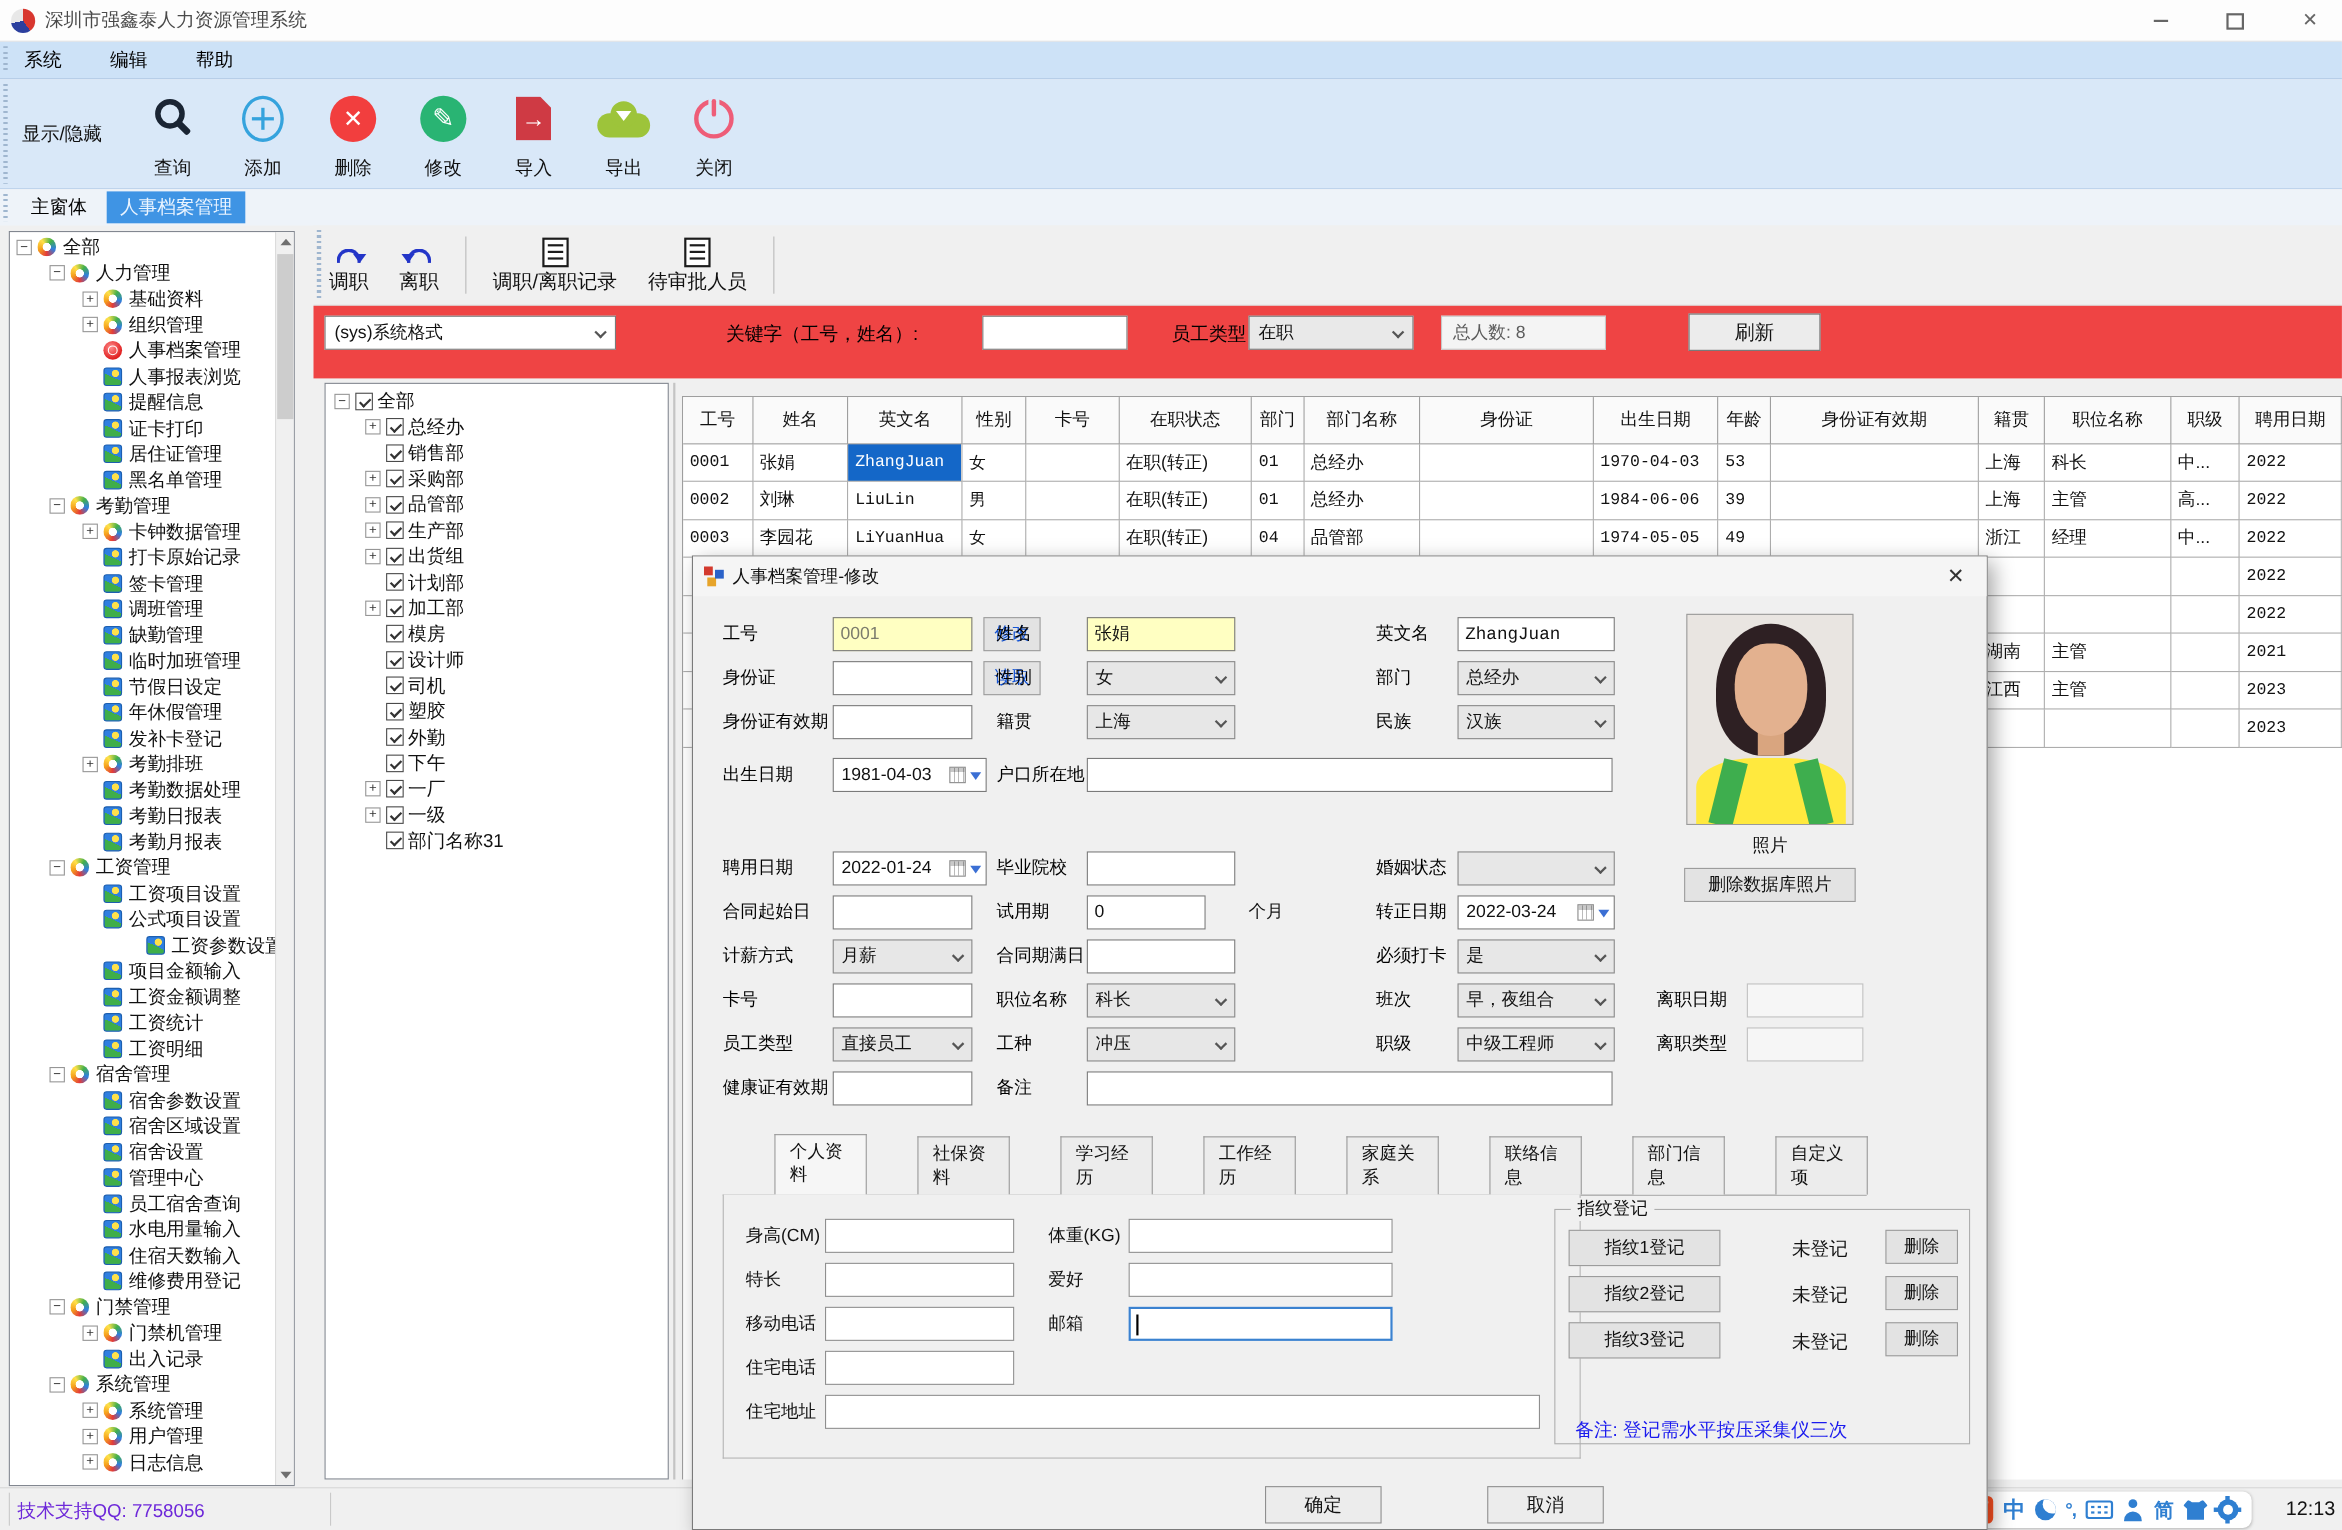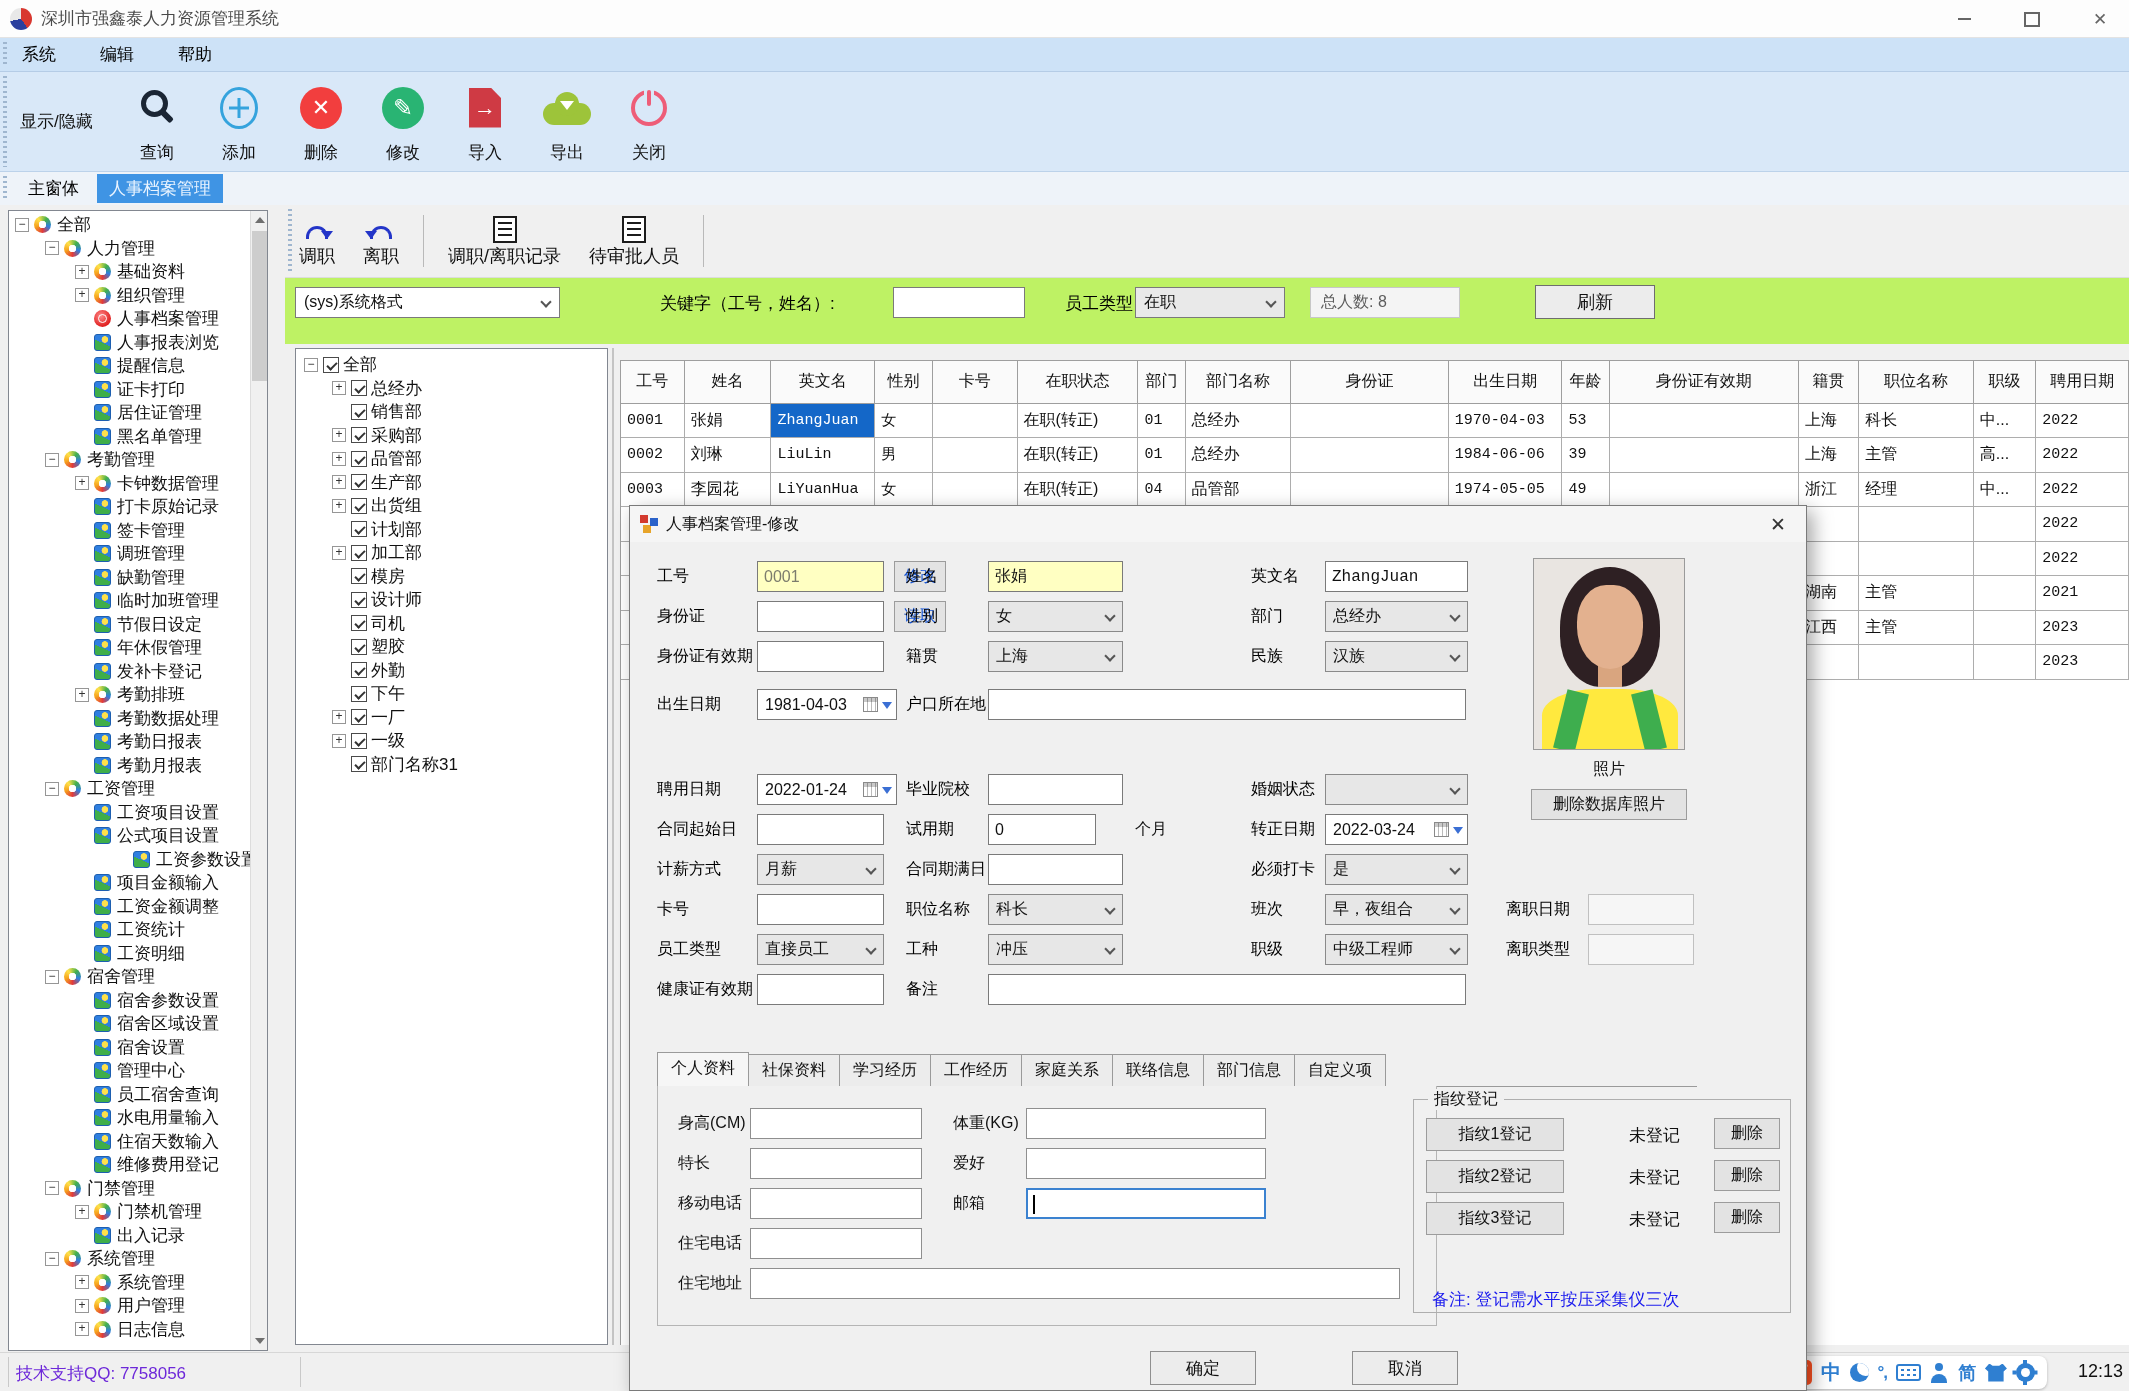--- a/index.html
+++ b/index.html
@@ -76,21 +76,21 @@
   .act-btn { display:flex; flex-direction:column; align-items:center; justify-content:center; padding:0 14px; height:64px; font-size:18px; }
   .act-btn .a-ico { height:30px; display:flex; align-items:center; justify-content:center; }
   .vsep { width:1px; height:52px; background:#b9b9b9; margin:0 10px; }
   .icon-redo, .icon-undo { width:22px; height:13px; border:3px solid #2335c8; border-bottom:none; border-radius:12px 12px 0 0; position:relative; margin-top:6px; }
   .icon-redo::after { content:""; position:absolute; right:-8px; top:2px; border:6px solid transparent; border-top:8px solid #2335c8; }
   .icon-undo::after { content:""; position:absolute; left:-8px; top:2px; border:6px solid transparent; border-top:8px solid #2335c8; }
   .icon-docsheet { width:24px; height:27px; border:2px solid #1c1c1c; background:#fff; position:relative; }
   .icon-docsheet::before { content:""; position:absolute; left:3px; right:3px; top:4px; height:2px; background:#1c1c1c; box-shadow:0 6px 0 #1c1c1c, 0 12px 0 #1c1c1c; }
 
   
-  #filterbar { position:absolute; left:285px; top:278px; width:1844px; height:66px; background:#bef264; }
+  #filterbar { position:absolute; left:285px; top:278px; width:1844px; height:66px; background:#ef4444; }
   .combo { position:relative; border:1px solid #7a7a7a; background:#e9e9e9; height:31px; display:flex; align-items:center; padding:0 26px 0 8px; font-size:16px; }
   .combo.white { background:#fff; }
   .combo .chev { position:absolute; right:9px; top:10px; width:8px; height:8px; border-right:2px solid #555; border-bottom:2px solid #555; transform:rotate(45deg); }
   .flabel { position:absolute; font-size:17px; color:#000; top:14px; }
   .txt { position:absolute; height:31px; border:1px solid #7a7a7a; background:#fff; top:9px; }
   #f-format { position:absolute; left:10px; top:9px; width:265px; }
   #f-kw-label { left:375px; }
   #f-kw { left:608px; width:132px; }
   #f-type-label { left:780px; }
   #f-type { position:absolute; left:850px; top:9px; width:150px; }
@@ -165,21 +165,21 @@
   .ph-hair { position:absolute; left:26px; top:8px; width:100px; height:120px; border-radius:50% 50% 42% 42%; background:#2e2023; }
   .ph-face { position:absolute; left:43px; top:26px; width:66px; height:84px; border-radius:46% 46% 52% 52%; background:#e3b18f; }
   .ph-shirt { position:absolute; left:8px; bottom:-6px; width:136px; height:66px; border-radius:40% 40% 0 0; background:#ffe93e; }
   .ph-shirt::before { content:""; position:absolute; left:18px; top:2px; width:22px; height:60px; background:#3eae4e; transform:rotate(14deg); }
   .ph-shirt::after { content:""; position:absolute; right:18px; top:2px; width:22px; height:60px; background:#3eae4e; transform:rotate(-14deg); }
   .ph-neck { position:absolute; left:64px; top:104px; width:24px; height:24px; background:#d9a57f; }
   #photo-label { position:absolute; left:903px; top:253px; width:152px; text-align:center; font-size:16px; }
   #del-photo-btn { position:absolute; left:901px; top:283px; width:156px; height:31px; background:#e3e3e3; border:1px solid #9c9c9c; font-size:16px; display:flex; align-items:center; justify-content:center; }
   
   #ptabs { position:absolute; left:27px; top:548px; width:1040px; height:33px; display:flex; align-items:flex-end; border-bottom:1px solid #9a9a9a; }
-  .ptab { padding:5px 13px; font-size:16px; border:1px solid #9a9a9a; border-bottom:none; background:#ececec; margin-right:-1px; }
+  .ptab { padding:5px 13px; font-size:16px; border:1px solid #9a9a9a; border-bottom:none; background:#ececec; margin-right:-1px;margin-left:47px; }
   .ptab.active { background:#f6f6f6; padding-bottom:7px; }
   #ppanel { position:absolute; left:27px; top:580px; width:780px; height:240px; border:1px solid #b5b5b5; border-top:none; background:#f0f0f0; }
   .prow { position:absolute; height:31px; width:100%; }
   .pl { position:absolute; top:5px; font-size:16px; white-space:nowrap; }
   .pl.c1 { left:20px; } .pl.c2 { left:295px; }
   .pf { position:absolute; height:31px; border:1px solid #8f8f8f; background:#fff; }
   .pf.f1 { left:92px; width:172px; } .pf.f2 { left:368px; width:240px; }
   .pf.addr { left:92px; width:650px; }
   .pf.focused { border:2px solid #3b82d0; }
   .caret { position:absolute; left:5px; top:5px; width:1.5px; height:19px; background:#000; }

